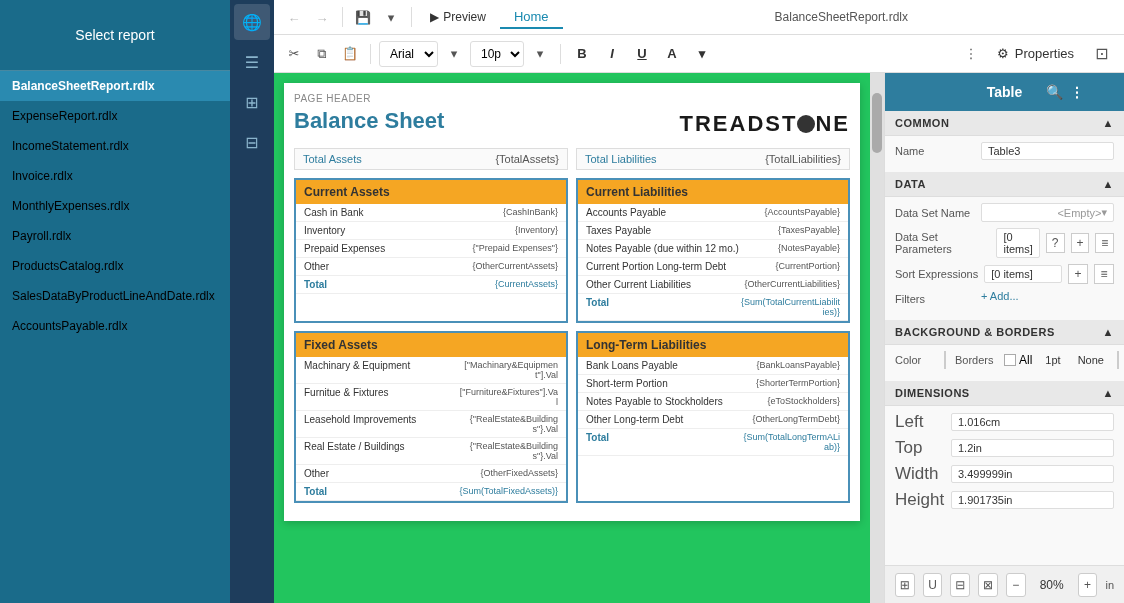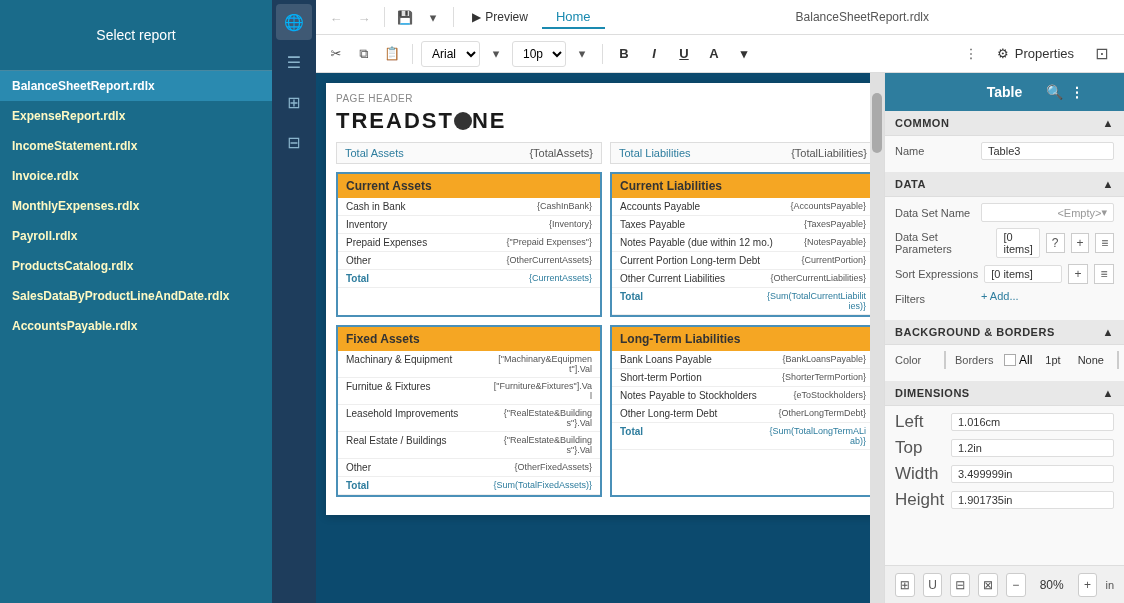--- a/index.html
+++ b/index.html
@@ -1,20 +1,20 @@
 <!DOCTYPE html>
 <html><head>
   <meta charset="utf-8">
   <style>
     * { box-sizing: border-box; margin: 0; padding: 0; }
     body { font-family: Arial, sans-serif; font-size: 12px; background: #f0f0f0; display: flex; height: 603px; overflow: hidden; }
 
     
     .sidebar {
-      width: 272px;
+      width: 230px;
       background: #1a6b8a;
       display: flex;
       flex-direction: column;
       flex-shrink: 0;
     }
     .sidebar-header {
       height: 71px;
       display: flex;
       align-items: center;
       justify-content: center;
@@ -25,24 +25,23 @@
       color: white;
       font-size: 14px;
       font-weight: normal;
     }
     .sidebar-list {
       flex: 1;
       overflow-y: auto;
     }
     .sidebar-item {
       padding: 8px 12px;
-      color: #fef9c3;
+      color: #000000;
       cursor: pointer;
       font-size: 12px;
-      font-weight: bold;
     }
     .sidebar-item.active {
       background: #2a8ab0;
       color: white;
       font-weight: bold;
     }
 
     
     .icon-sidebar {
       width: 44px;
@@ -177,21 +176,21 @@
 
     
     .canvas-area {
       flex: 1;
       display: flex;
       overflow: hidden;
     }
     .canvas-scroll {
       flex: 1;
       overflow: auto;
-      background: #0c4a6e;
+      background: #22c55e;
       padding: 10px;
     }
     .canvas-page {
       background: white;
       min-width: 560px;
       padding: 10px;
       box-shadow: 0 2px 8px rgba(0,0,0,0.2);
     }
 
     .section-label {
@@ -541,20 +540,21 @@
     <div class="sidebar-toggle">⊡</div>
   </div>
 
   <div class="canvas-area">
     <div class="canvas-scroll">
       <div class="canvas-page">
 
         <div class="page-header-section">
           <div class="section-label">PAGE HEADER</div>
           <div class="header-row">
+            <div class="balance-title">Balance Sheet</div>
             <div class="treadstone-logo">TREADST<span style="display:inline-block;width:18px;height:18px;background:#333;border-radius:50%;vertical-align:middle;position:relative;top:-1px"></span>NE</div>
           </div>
         </div>
 
         <div class="body-section">
 
           <div class="totals-row">
             <div class="total-cell">
               <span class="label">Total Assets</span>
               <span class="value">{TotalAssets}</span>

